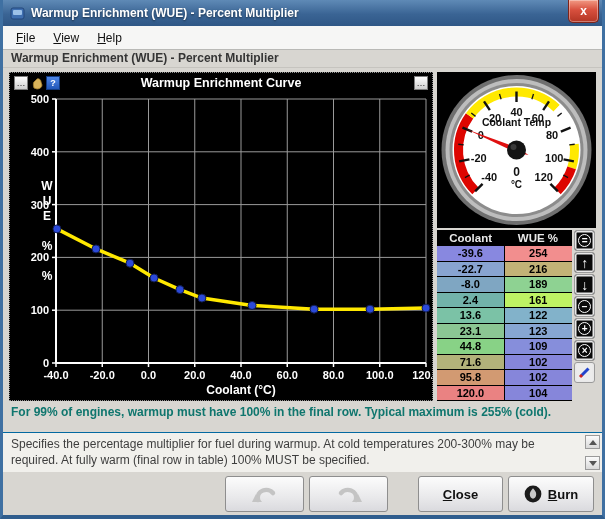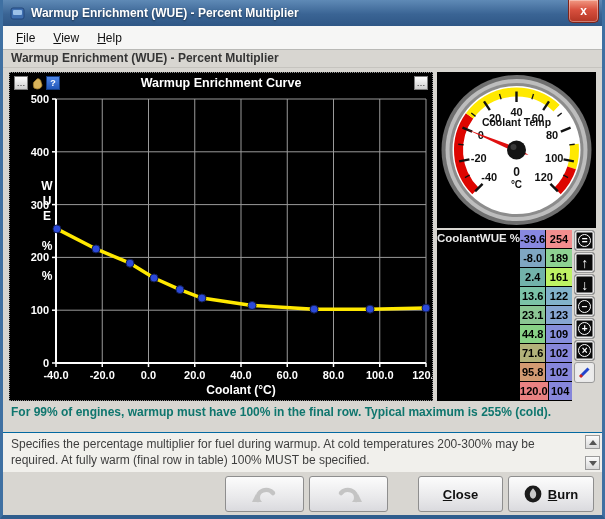--- a/index.html
+++ b/index.html
@@ -35,21 +35,21 @@
   .icon-btn { width:14px; height:14px; background:linear-gradient(#fdfdfd,#cfcfcf);
               border:1px solid #7d7d7d; font-size:9px; line-height:1; color:#222;
               display:flex; align-items:center; justify-content:center; cursor:pointer; }
   .help-btn { background:linear-gradient(#4d86e8,#2257b8); color:#fff; font-weight:bold; border-color:#123a80; }
   .hand-btn { background:transparent; border:none; }
   .ylabel { position:absolute; left:29px; top:106px; width:16px; color:#fff; font-weight:bold;
             font-size:12px; line-height:1.25; white-space:pre-line; text-align:center; pointer-events:none; }
   .right-col { width:159px; display:flex; flex-direction:column; }
   .gauge-panel { height:156px; background:#000; }
   .table-wrap { margin-top:2px; flex:1; display:flex; gap:2px; }
-  .wue-table { width:144px; background:#000; display:flex; flex-direction:row;
+  .wue-table { width:144px; background:#000; display:flex; flex-direction:column;
                font-size:11px; font-weight:bold; }
   .thead { display:flex; height:16px; color:#e9e9e9; align-items:center; font-size:11.5px; }
   .thead div { flex:1; text-align:center; }
   .tbody { flex:1; display:flex; flex-direction:column; gap:1px; padding-bottom:1px; }
   .trow { flex:1; display:flex; gap:1px; }
   .tcell { flex:1; display:flex; align-items:center; justify-content:center; color:#000; cursor:cell; }
   .edit-col { width:24px; display:flex; flex-direction:column; gap:1px; align-items:center; padding-top:0; }
   .editbtn { width:21px; height:21px; padding:0; border:1px solid #9a9a9a; border-radius:3px;
              background:#0a0a0a; box-shadow:inset 0 0 0 1.5px #e9e9e9;
              display:flex; align-items:center; justify-content:center; cursor:pointer; }
@@ -241,20 +241,24 @@
           <div class="thead">
             <div>Coolant</div>
             <div>WUE %</div>
           </div>
           <div class="tbody">
               <div class="trow">
                 <div class="tcell" style="background: rgb(136, 136, 224);">-39.6</div>
                 <div class="tcell" style="background: rgb(242, 142, 142);">254</div>
               </div>
               <div class="trow">
+                <div class="tcell" style="background: rgb(136, 164, 208);">-22.7</div>
+                <div class="tcell" style="background: rgb(194, 178, 119);">216</div>
+              </div>
+              <div class="trow">
                 <div class="tcell" style="background: rgb(127, 166, 194);">-8.0</div>
                 <div class="tcell" style="background: rgb(142, 210, 146);">189</div>
               </div>
               <div class="trow">
                 <div class="tcell" style="background: rgb(114, 178, 170);">2.4</div>
                 <div class="tcell" style="background: #bef264;">161</div>
               </div>
               <div class="trow">
                 <div class="tcell" style="background: rgb(123, 194, 166);">13.6</div>
                 <div class="tcell" style="background: rgb(130, 178, 202);">122</div>

